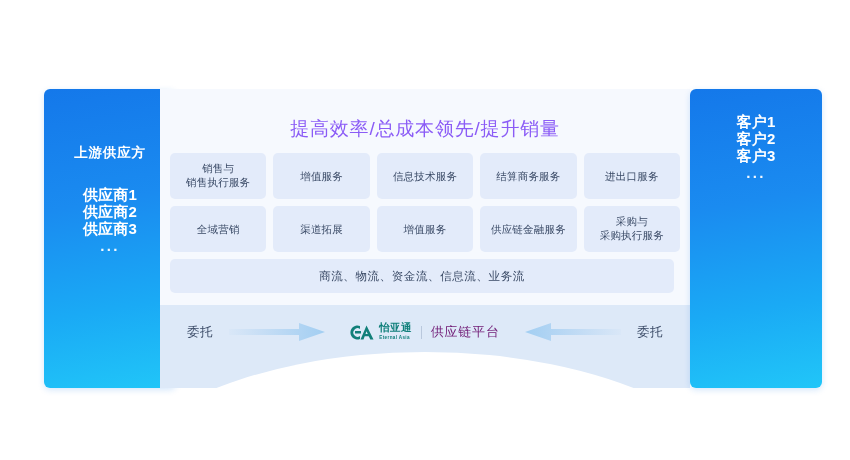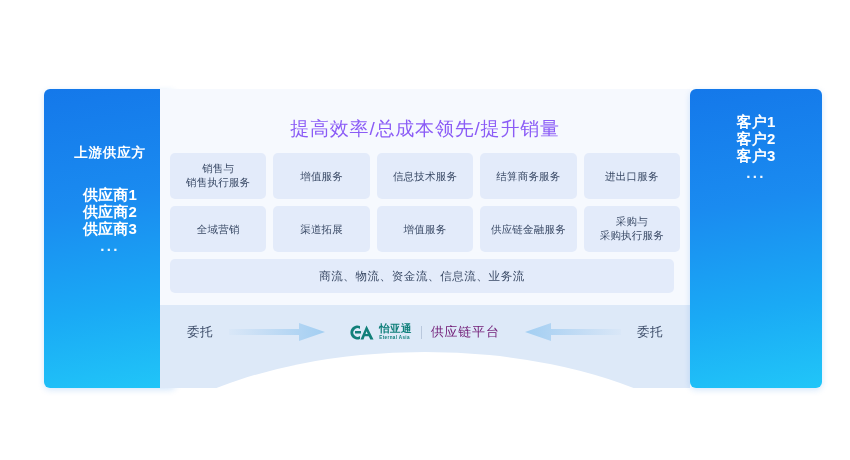--- a/index.html
+++ b/index.html
@@ -74,21 +74,21 @@
   .entrust{
     color:#3c4c68;font-size:12.5px;letter-spacing:.6px;width:52px;text-align:center;
     flex:0 0 auto;
   }
   .arrow-wrap{flex:0 0 auto;width:102px;display:flex;align-items:center;justify-content:center;}
   .center-brand{
     flex:1 1 auto;display:flex;align-items:center;justify-content:center;gap:9px;
   }
   .logo{display:flex;align-items:center;gap:4px;}
   .logo-words{display:flex;flex-direction:column;line-height:1;}
-  .logo-cn{font-size:10.5px;font-weight:bold;color:#0f7f7a;letter-spacing:.3px;}
+  .logo-cn{font-size:10.5px;font-weight:bold;color:#0f7f7a;letter-spacing:.3px;font-family:Liberation Serif, serif;}
   .logo-en{font-size:4.6px;font-weight:bold;color:#0f7f7a;letter-spacing:.35px;margin-top:2px;}
   .divider{width:1px;height:13px;background:#b9c8dd;}
   .platform{color:#701a75;font-size:13px;letter-spacing:.8px;}
 </style>
 </head>
 <body>
 
 <div class="canvas">
 
   <div class="side-panel left">

